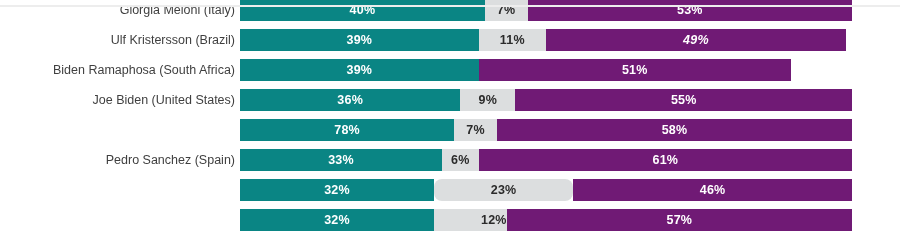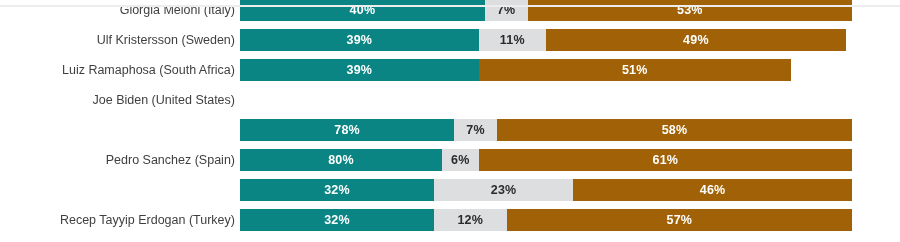--- a/index.html
+++ b/index.html
@@ -62,21 +62,21 @@
     position: relative;
     height: 22px;
     display: flex;
     align-items: center;
     justify-content: center;
     overflow: visible;
     box-sizing: border-box;
   }
   .seg-approve { background: #0a8584; }
   .seg-neutral { background: #dcdedf; }
-  .seg-disapprove { background: #a16207; }
+  .seg-disapprove { background: #701a75; }
   .seg-value {
     font-size: 12.5px;
     font-weight: bold;
     letter-spacing: 0.2px;
     white-space: nowrap;
   }
   .seg-approve .seg-value,
   .seg-disapprove .seg-value { color: #ffffff; }
   .seg-neutral .seg-value { color: #2b2b2b; }
 </style>
@@ -92,94 +92,104 @@
         </div>
         <div class="seg seg-neutral" style="width: 7%;">
           <span class="seg-value">7%</span>
         </div>
         <div class="seg seg-disapprove" style="width: 53%;">
           <span class="seg-value">53%</span>
         </div>
       </div>
     </div>
     <div class="row">
-      <div class="row-label">Ulf Kristersson (Sweden)</div>
+      <div class="row-label">Ulf Kristersson (Brazil)</div>
       <div class="bar-track">
         <div class="seg seg-approve" style="width: 39%;">
           <span class="seg-value">39%</span>
         </div>
         <div class="seg seg-neutral" style="width: 11%;">
           <span class="seg-value">11%</span>
         </div>
-        <div class="seg seg-disapprove" style="width: 49%;">
+        <div class="seg seg-disapprove" style="width: 49%; font-style: italic;">
           <span class="seg-value">49%</span>
         </div>
       </div>
     </div>
     <div class="row">
-      <div class="row-label">Luiz Ramaphosa (South Africa)</div>
+      <div class="row-label">Biden Ramaphosa (South Africa)</div>
       <div class="bar-track">
         <div class="seg seg-approve" style="width: 39%;">
           <span class="seg-value">39%</span>
         </div>
         <div class="seg seg-disapprove" style="width: 51%; text-align: right;">
           <span class="seg-value">51%</span>
         </div>
       </div>
     </div>
     <div class="row">
       <div class="row-label">Joe Biden (United States)</div>
+      <div class="bar-track">
+        <div class="seg seg-approve" style="width: 36%;">
+          <span class="seg-value">36%</span>
+        </div>
+        <div class="seg seg-neutral" style="width: 9%;">
+          <span class="seg-value">9%</span>
+        </div>
+        <div class="seg seg-disapprove" style="width: 55%;">
+          <span class="seg-value">55%</span>
+        </div>
+      </div>
     </div>
     <div class="row">
       <div class="bar-track">
         <div class="seg seg-approve" style="width: 35%;">
           <span class="seg-value">78%</span>
         </div>
         <div class="seg seg-neutral" style="width: 7%;">
           <span class="seg-value">7%</span>
         </div>
         <div class="seg seg-disapprove" style="width: 58%;">
           <span class="seg-value">58%</span>
         </div>
       </div>
     </div>
     <div class="row">
       <div class="row-label">Pedro Sanchez (Spain)</div>
       <div class="bar-track">
         <div class="seg seg-approve" style="width: 33%;">
-          <span class="seg-value">80%</span>
+          <span class="seg-value">33%</span>
         </div>
         <div class="seg seg-neutral" style="width: 6%;">
           <span class="seg-value">6%</span>
         </div>
         <div class="seg seg-disapprove" style="width: 61%;">
           <span class="seg-value">61%</span>
         </div>
       </div>
     </div>
     <div class="row">
       <div class="bar-track">
         <div class="seg seg-approve" style="width: 32%;">
           <span class="seg-value">32%</span>
         </div>
-        <div class="seg seg-neutral" style="width: 23%;">
+        <div class="seg seg-neutral" style="width: 23%; border-radius: 8px;">
           <span class="seg-value">23%</span>
         </div>
         <div class="seg seg-disapprove" style="width: 46%;">
           <span class="seg-value">46%</span>
         </div>
       </div>
     </div>
     <div class="row">
-      <div class="row-label">Recep Tayyip Erdogan (Turkey)</div>
       <div class="bar-track">
         <div class="seg seg-approve" style="width: 32%;">
           <span class="seg-value">32%</span>
         </div>
-        <div class="seg seg-neutral" style="width: 12%;">
+        <div class="seg seg-neutral" style="width: 12%; justify-content: flex-end;">
           <span class="seg-value">12%</span>
         </div>
         <div class="seg seg-disapprove" style="width: 57%; align-items: center;">
           <span class="seg-value">57%</span>
         </div>
       </div>
     </div>
   </div>
 <div class="top-edge"></div>
 

